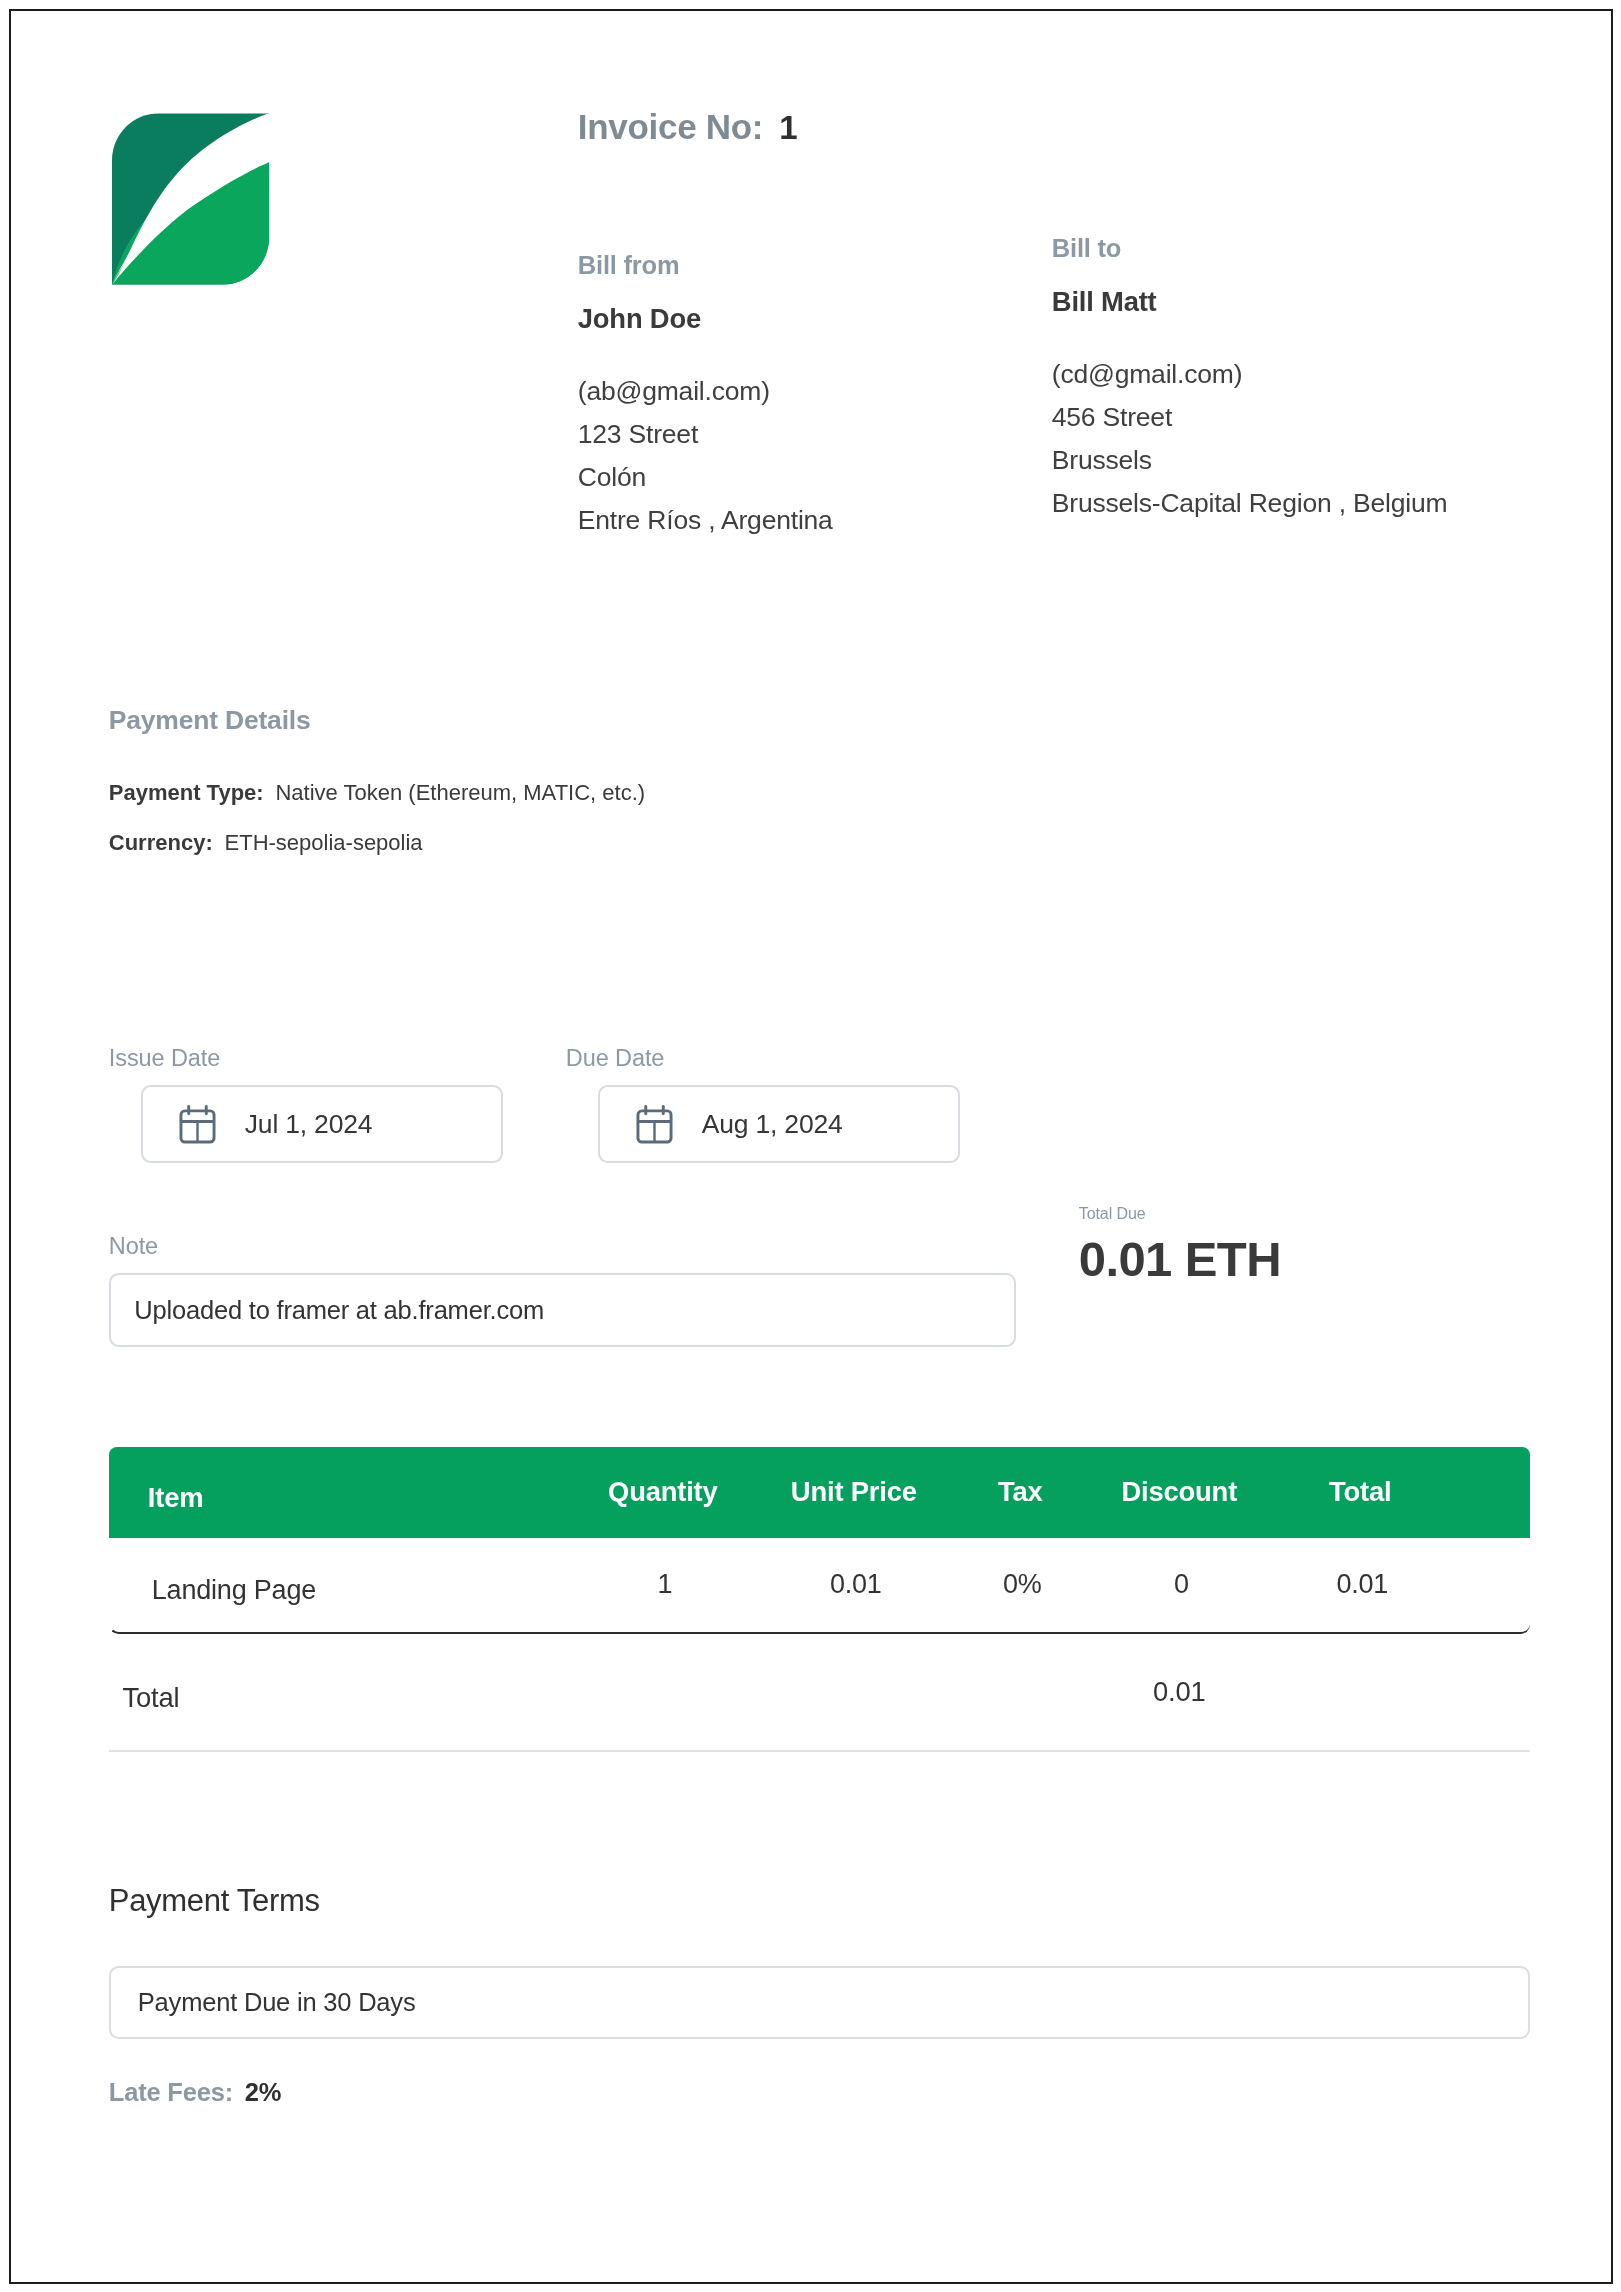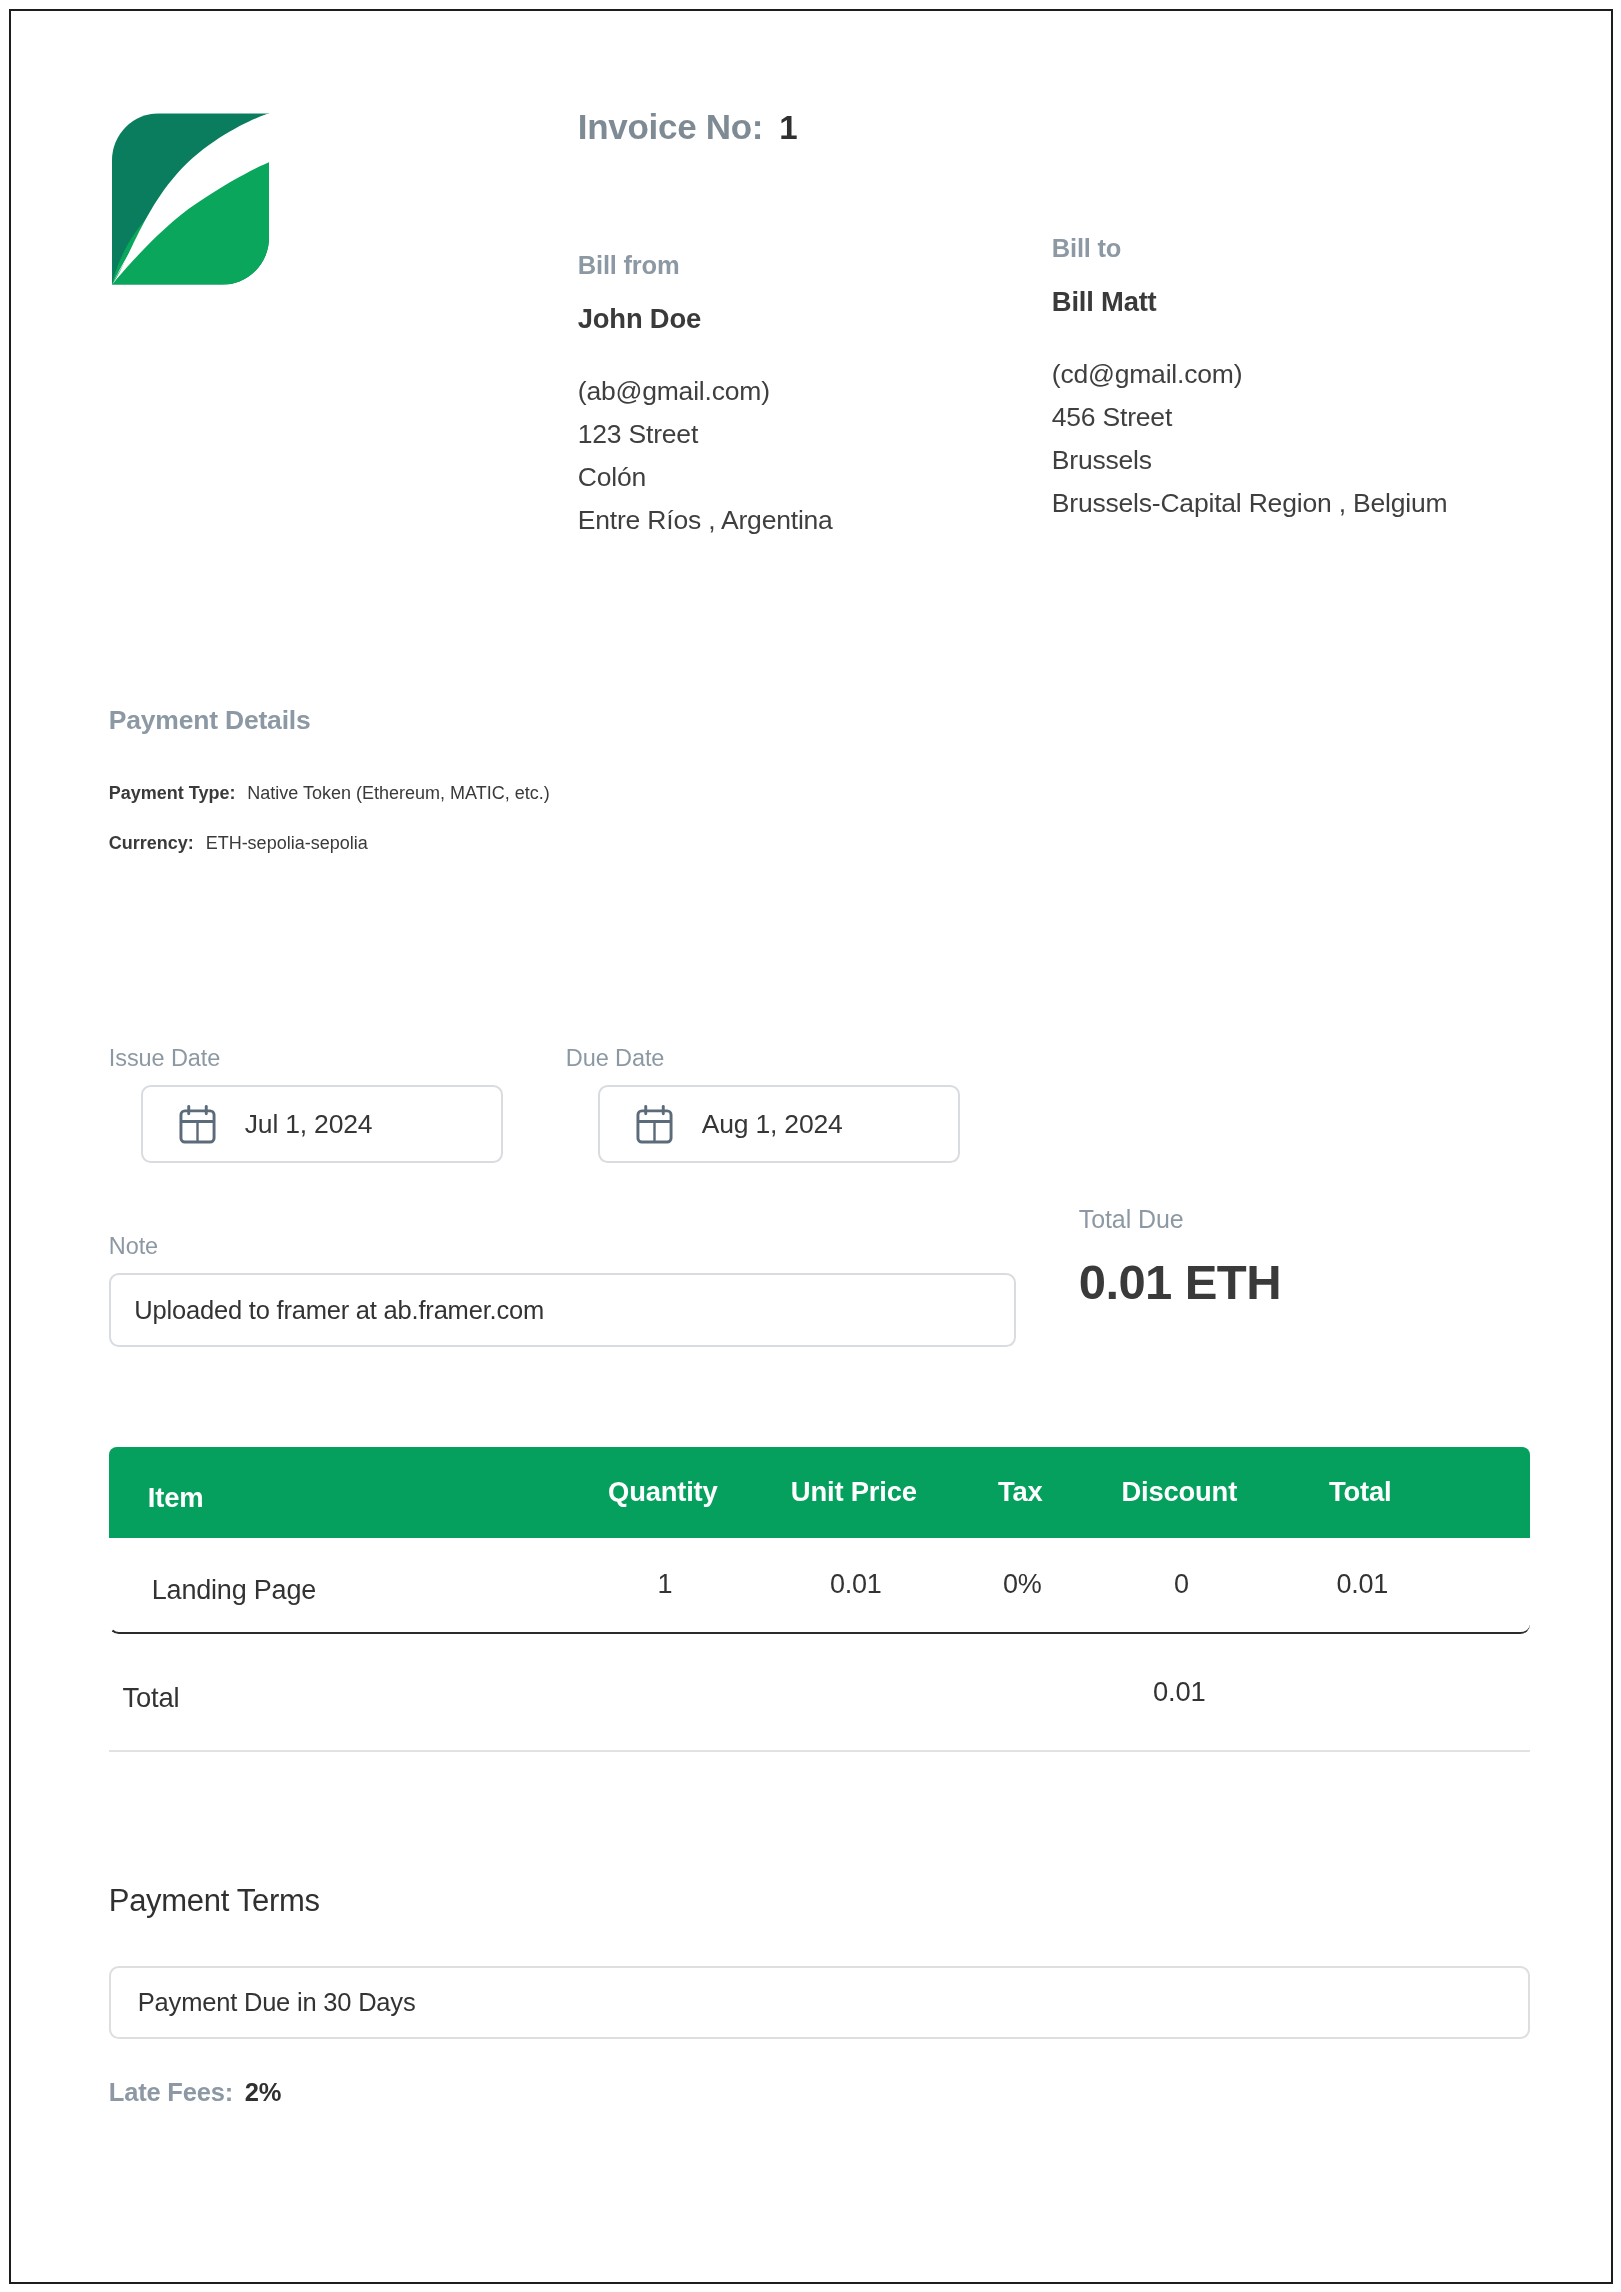--- a/index.html
+++ b/index.html
@@ -111,21 +111,21 @@
     width: 882px;
   }
   .pd-title {
     font-size: 26.5px;
     font-weight: bold;
     color: #8c99a4;
     letter-spacing: -0.2px;
     margin-bottom: 32px;
   }
   .pd-row {
-    font-size: 18px;
+    font-size: 22px;
     color: #3a3a3a;
     line-height: 50px;
     white-space: nowrap;
   }
   .pd-key { font-weight: bold; }
   .pd-val { font-weight: normal; margin-left: 11.8px; }
 
   
   .dates {
     position: absolute;
@@ -183,23 +183,23 @@
     letter-spacing: -0.2px;
   }
 
   
   .total-due {
     position: absolute;
     left: 1068px;
     top: 1194px;
   }
   .total-due-label {
-    font-size: 25px;
+    font-size: 16px;
     color: #8c99a4;
-    margin-bottom: 20px;
+    margin-bottom: 8px;
     letter-spacing: -0.1px;
   }
   .total-due-value {
     font-size: 49px;
     font-weight: bold;
     color: #3a3a3a;
     letter-spacing: -0.6px;
   }
 
   

